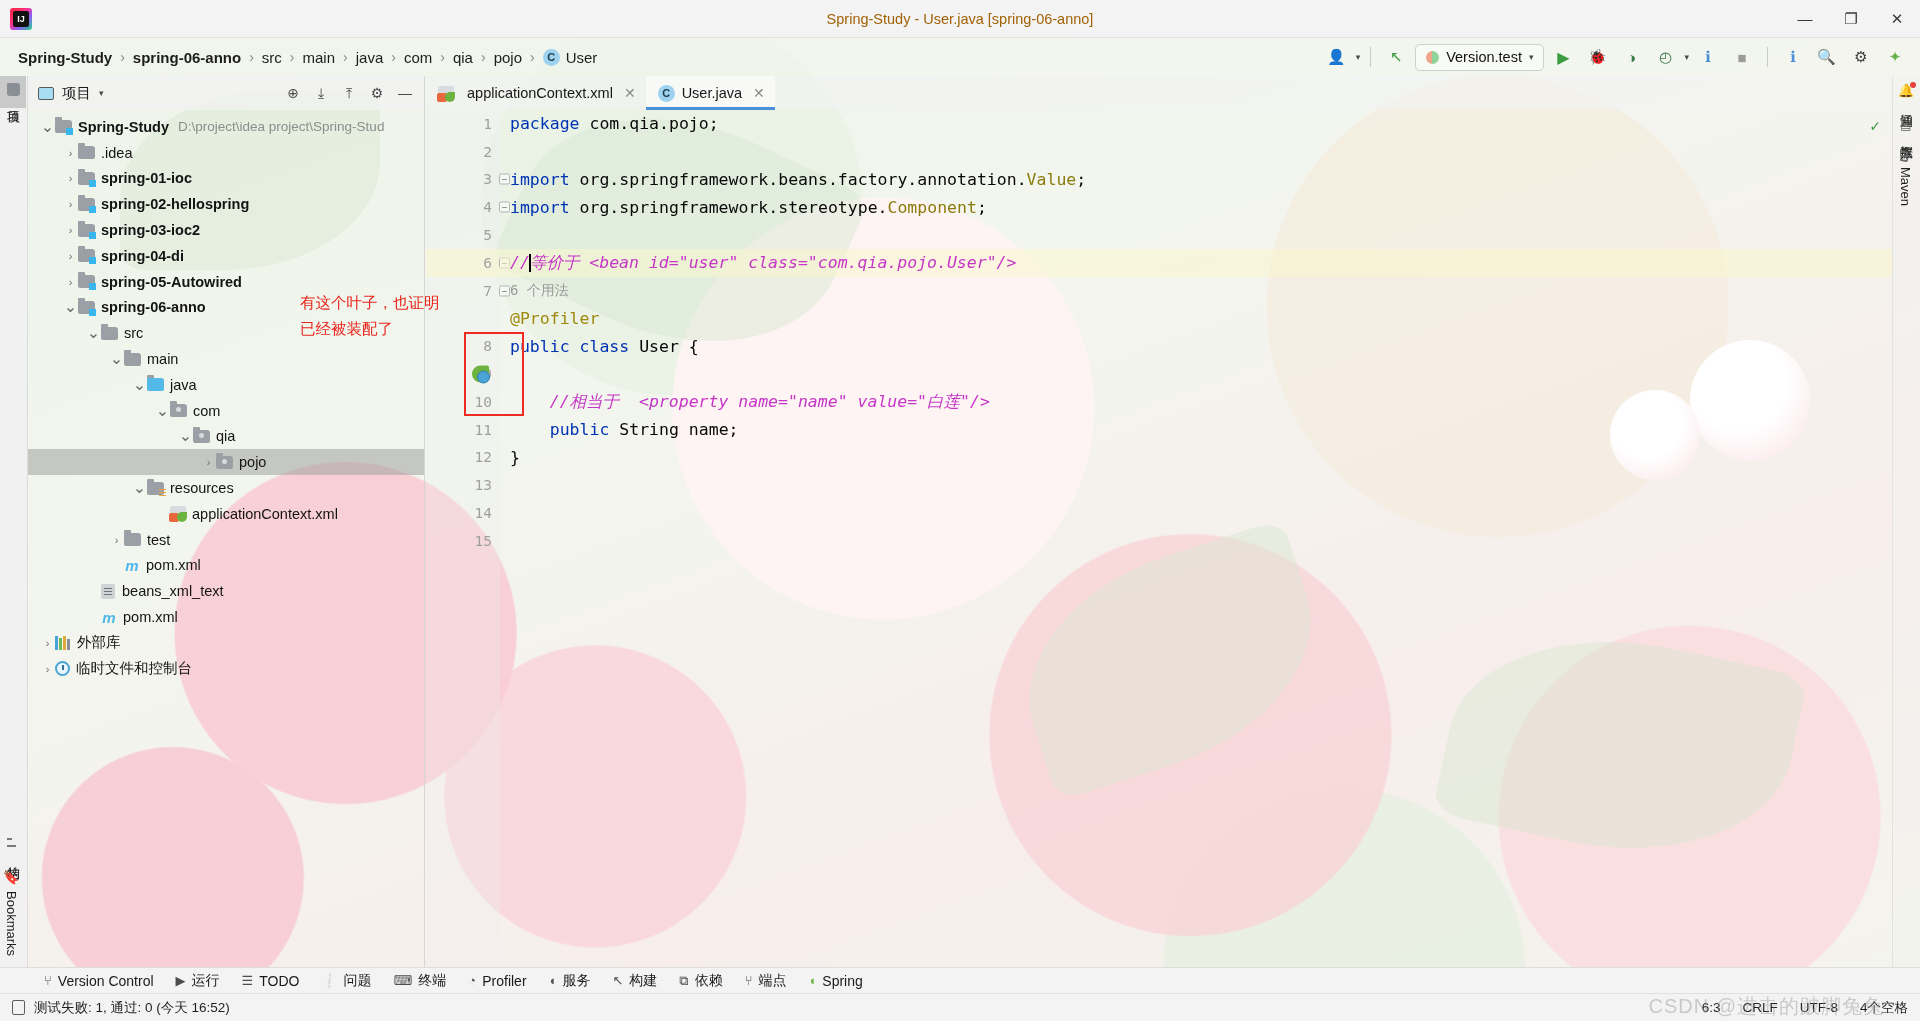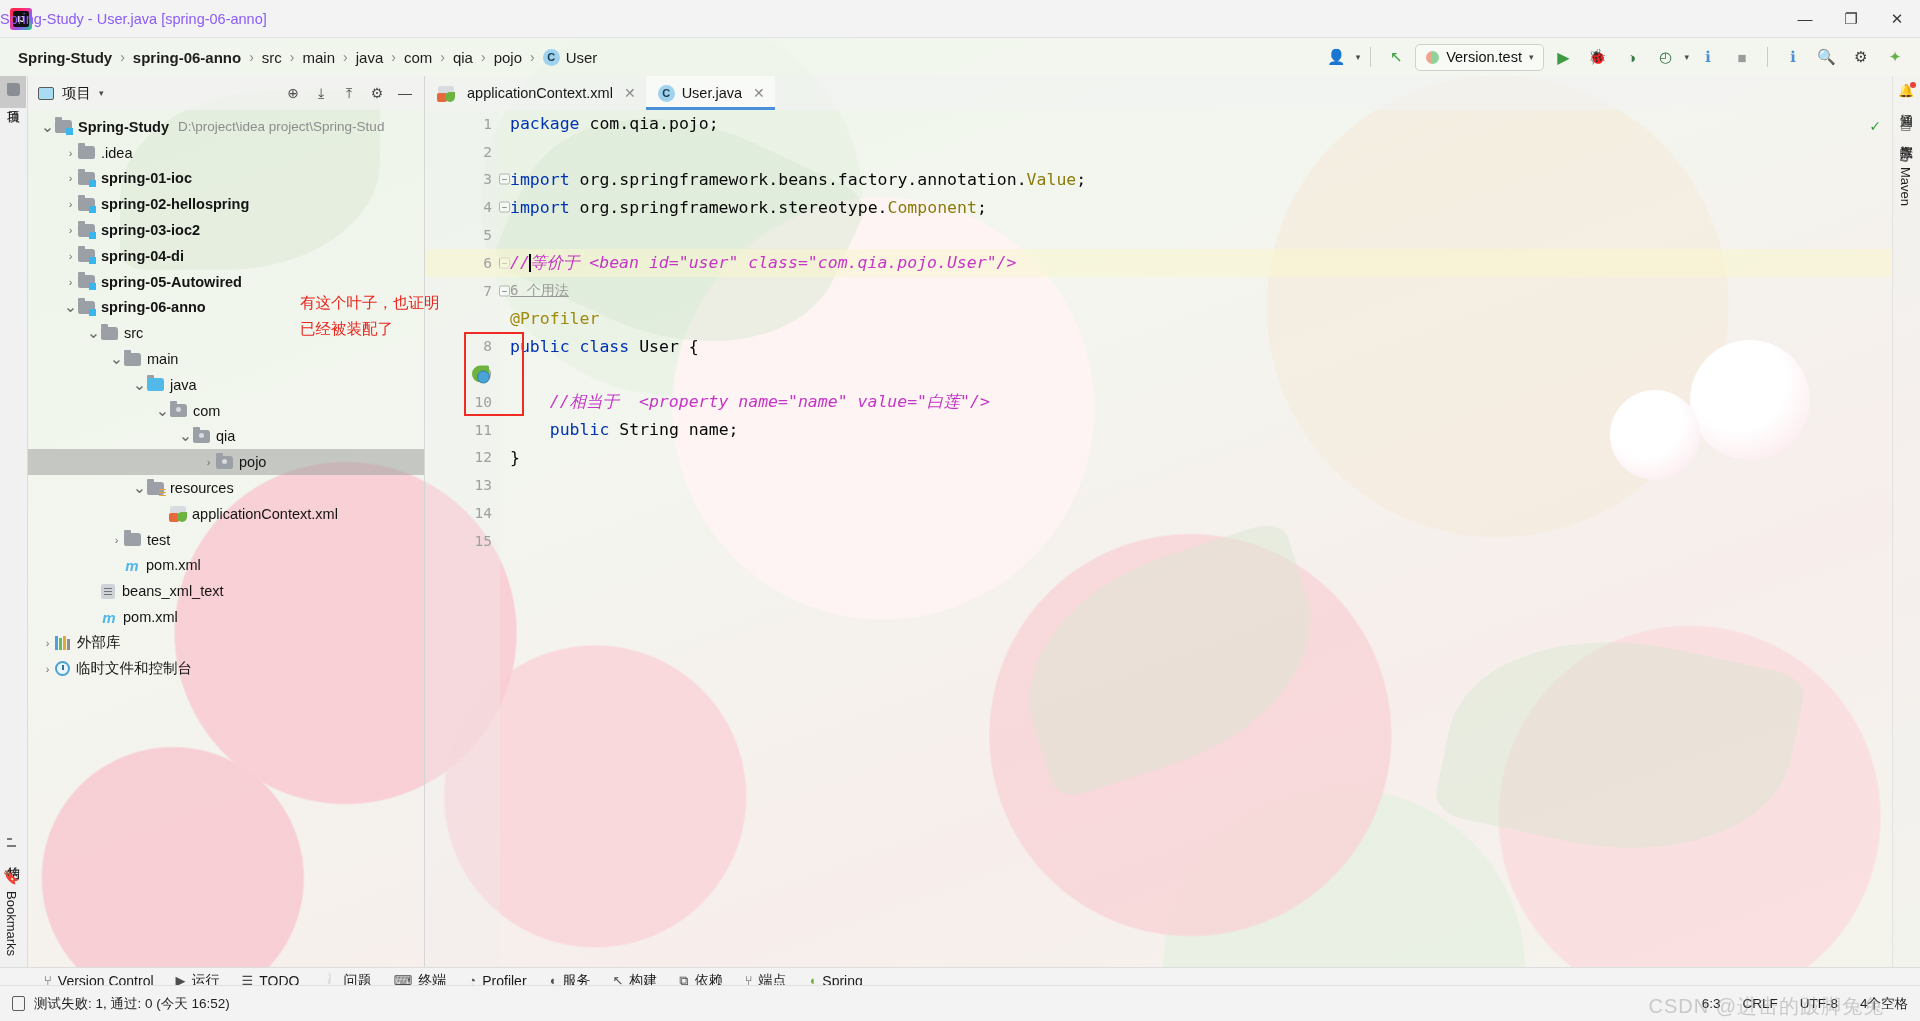--- a/index.html
+++ b/index.html
@@ -64,22 +64,22 @@
     border-radius: 2px;
   }
   .menu { display: flex; align-items: center; height: 100%; }
   .menu-item {
     padding: 0 11px; height: 100%;
     display: flex; align-items: center;
     font-size: 15px; color: #1c1c1c;
     white-space: nowrap; cursor: default;
   }
   .win-title {
-    position: absolute; left: 0; right: 0; 
-    font-size: 14.5px; color: #8b5cf6; pointer-events: none;
+    position: absolute; left: 0; right: 0; text-align: center;
+    font-size: 14.5px; color: #a16207; pointer-events: none;
   }
   .win-buttons { margin-left: auto; display: flex; height: 100%; z-index: 2; }
   .win-btn {
     width: 46px; height: 100%;
     display: flex; align-items: center; justify-content: center;
     font-size: 15px; color: #3a3a3a;
   }
 
   
   .navbar {
@@ -358,21 +358,21 @@
     font-size: 16.5px; white-space: pre;
     padding-left: 10px;
   }
   .cline.cur { background: rgba(250,246,205,.55); }
   .kw { color: #0033b3; }
   .pl { color: #080808; }
   .str { color: #067d17; }
   .ann { color: #9e880d; }
   .cmt { color: #c536c7; font-style: italic; }
   .cname { color: #8a7b0c; }
-  .hint { color: #9a9a9a; font-style: normal; font-size: 14px; text-decoration: underline; }
+  .hint { color: #9a9a9a; font-style: normal; font-size: 14px; }
   .cursor {
     display: inline-block; width: 1.6px; height: 18px;
     background: #000; vertical-align: middle; margin: 0 -0.8px;
   }
   .check-ok {
     position: absolute; right: 12px; top: 6px;
     color: #3c9b41; font-size: 16px; font-weight: bold;
   }
 
   
@@ -383,21 +383,21 @@
     z-index: 30;
   }
   .bw {
     display: flex; align-items: center; gap: 6px;
     padding: 2px 10px; font-size: 14px; color: #1a1a1a; white-space: nowrap;
   }
   .bw .gi { color: #4d4d4d; font-size: 13px; }
 
   
   .statusbar {
-    position: absolute; left: 0; right: 0; bottom: 0; height: 36px;
+    position: absolute; left: 0; right: 0; bottom: 0; height: 28px;
     background: #f3f3f3; border-top: 1px solid #e0e0e0;
     display: flex; align-items: center; padding: 0 12px;
     font-size: 13.5px; color: #1f1f1f;
     z-index: 30;
   }
   .sb-left { display: flex; align-items: center; gap: 9px; }
   .sb-book {
     width: 13px; height: 15px; border: 1.6px solid #5d5d5d; border-radius: 2px;
   }
   .sb-right { margin-left: auto; display: flex; align-items: center; gap: 22px; }

